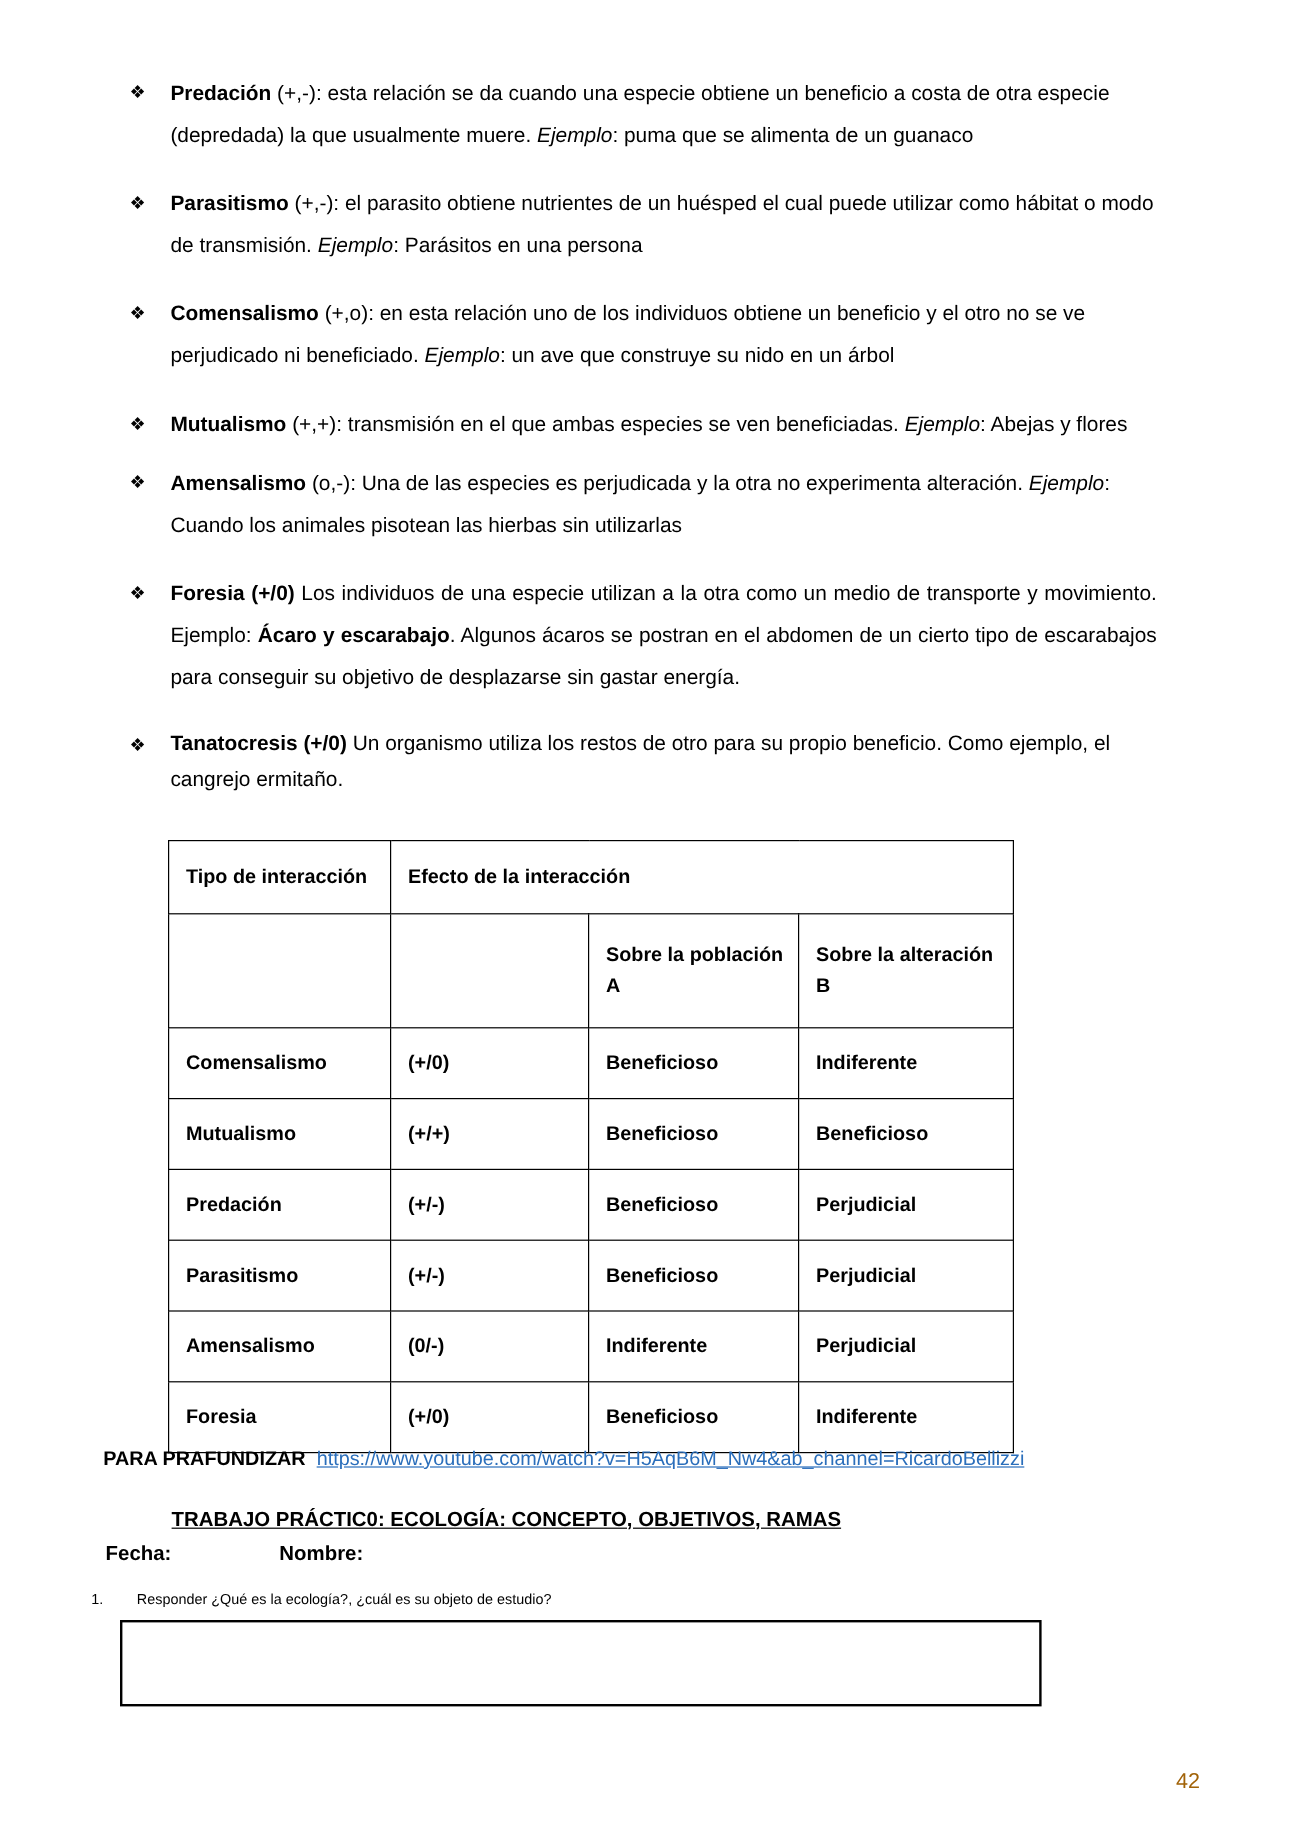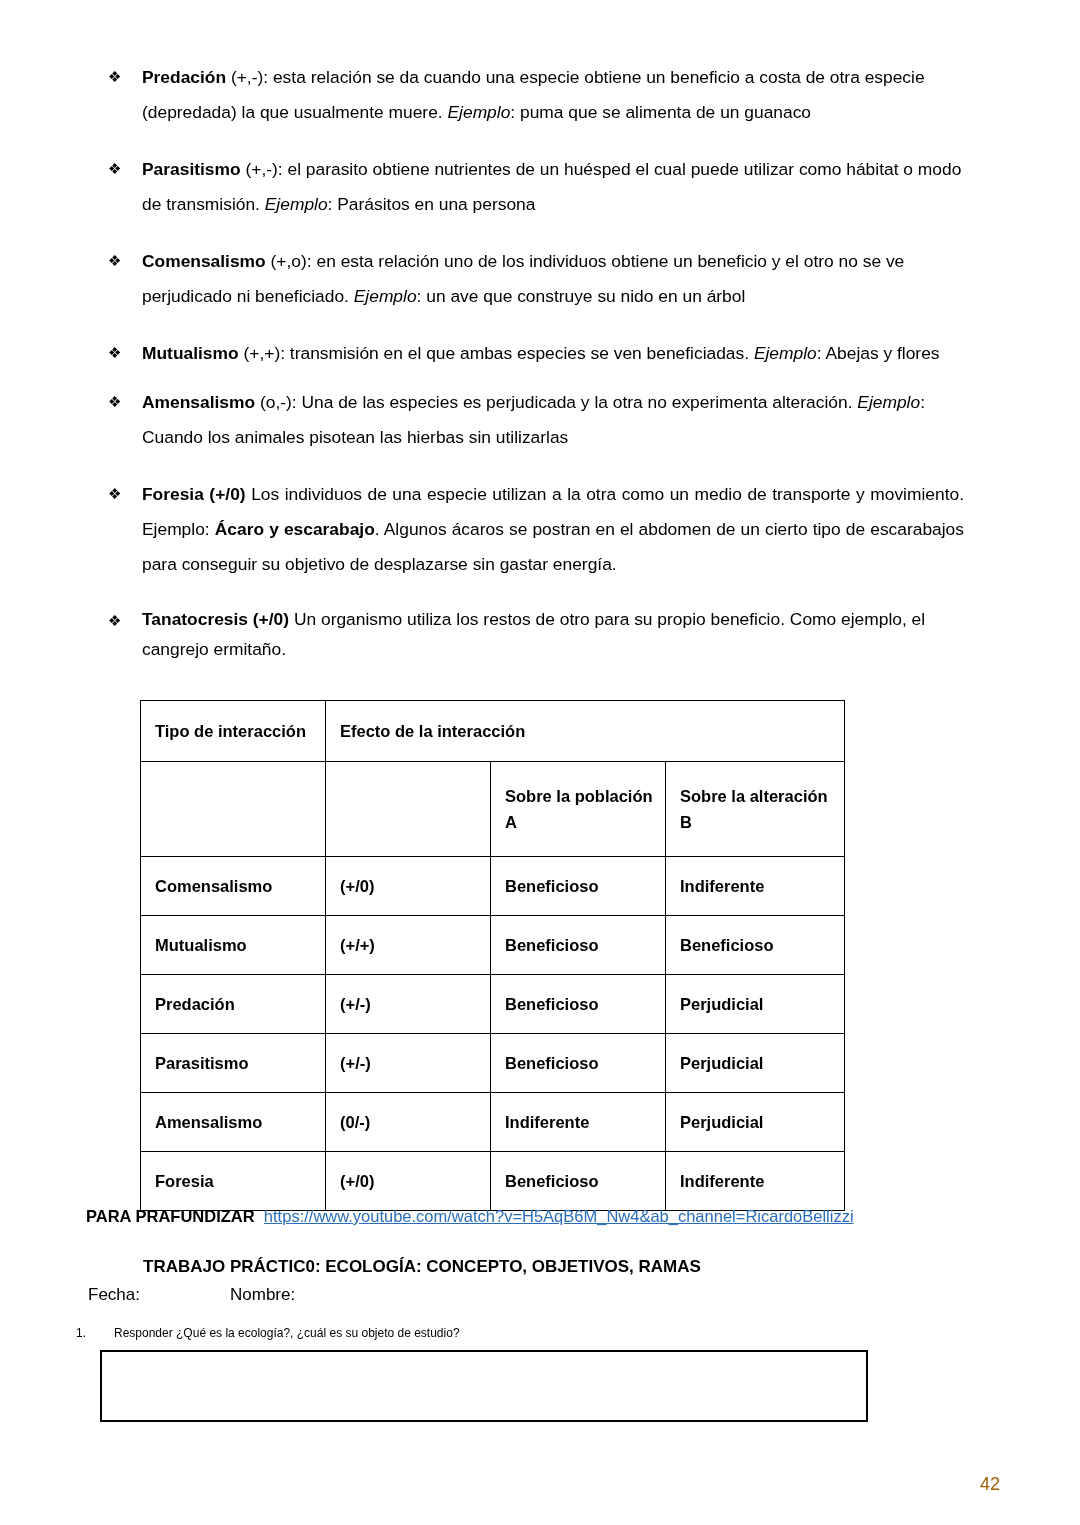--- a/index.html
+++ b/index.html
@@ -106,28 +106,29 @@
     text-decoration: underline;
   }
 
   
   .tp-title {
     position: absolute;
     left: 143px;
     top: 1257px;
     font-size: 17px;
     font-weight: bold;
+    text-decoration: underline;
     white-space: nowrap;
   }
   .tp-fields {
     position: absolute;
     left: 88px;
     top: 1285px;
     font-size: 17px;
-    font-weight: normal;
+    font-weight: bold;
     white-space: nowrap;
   }
   .tp-fields .nombre {
     display: inline-block;
     margin-left: 90px;
   }
 
   
   .question-row {
     position: absolute;

